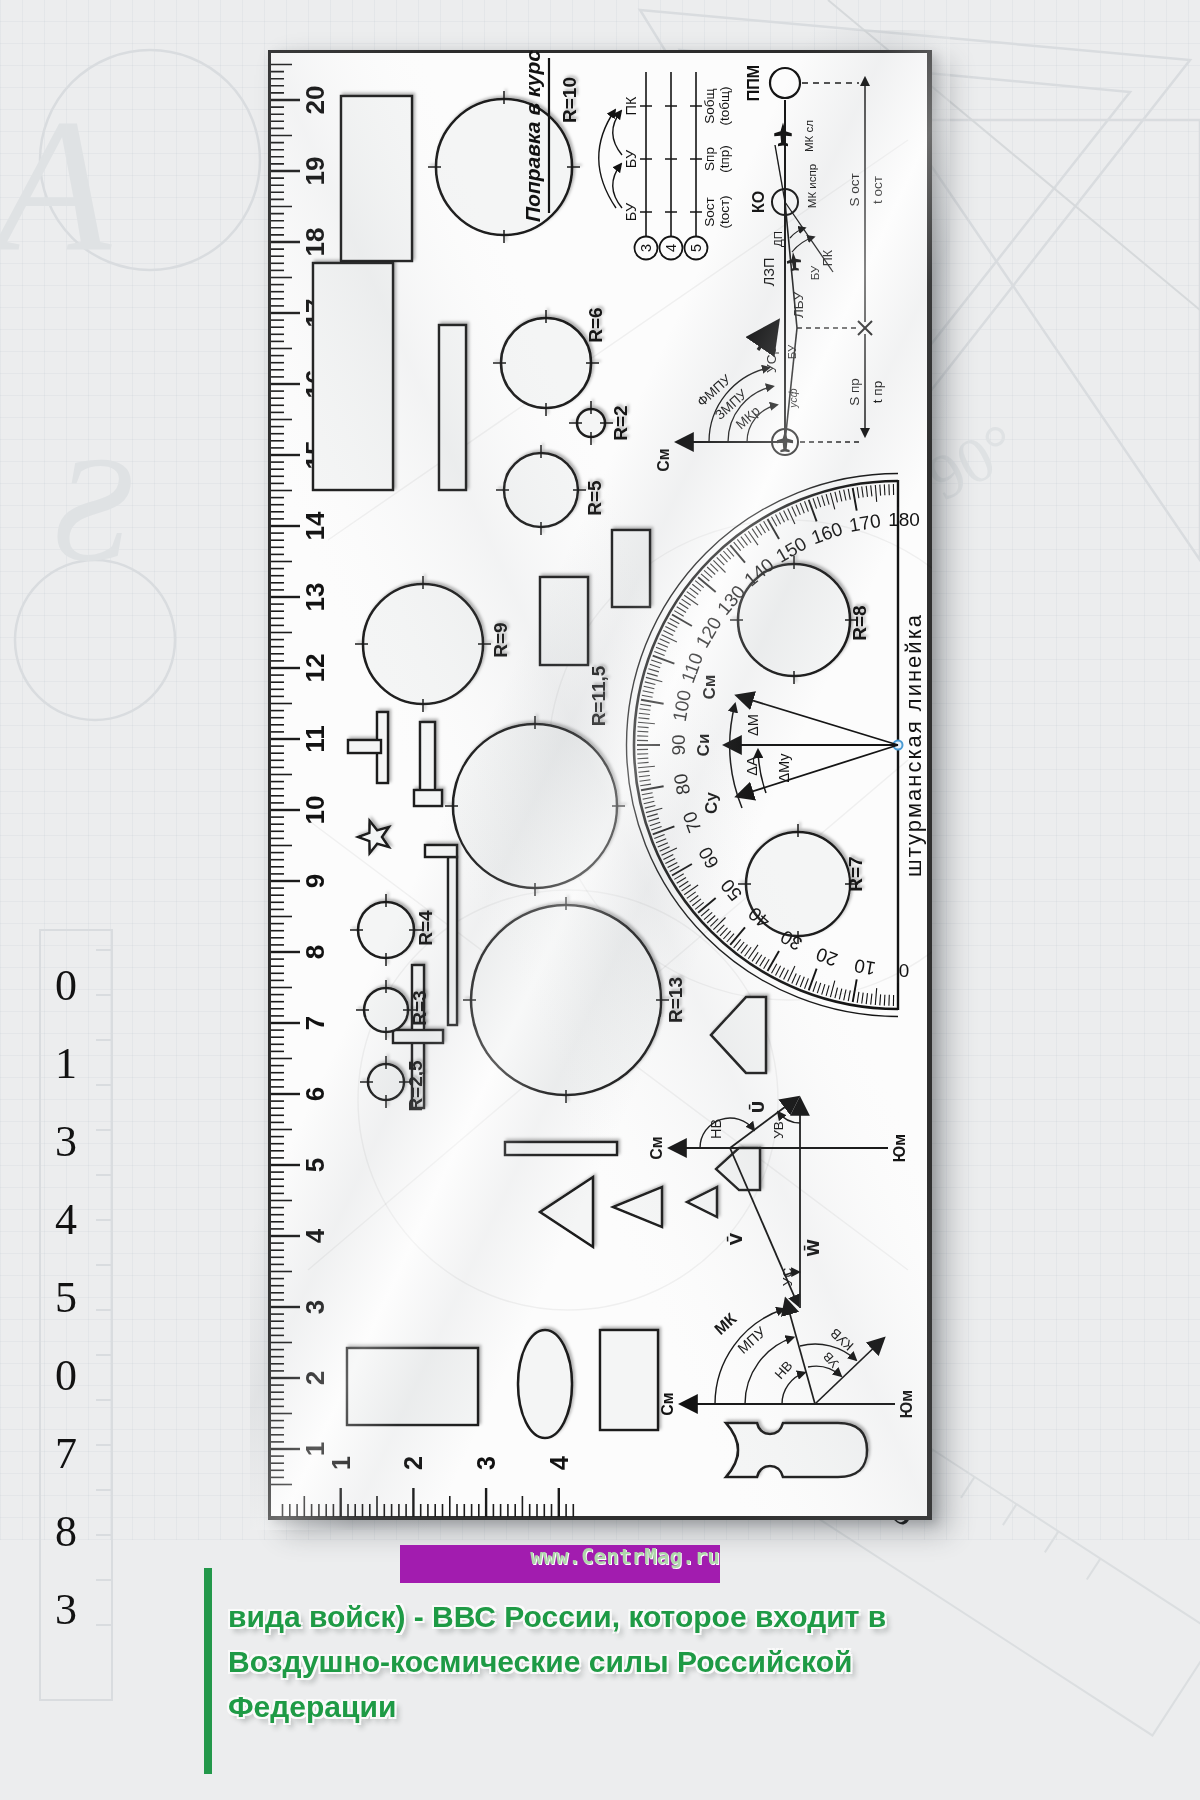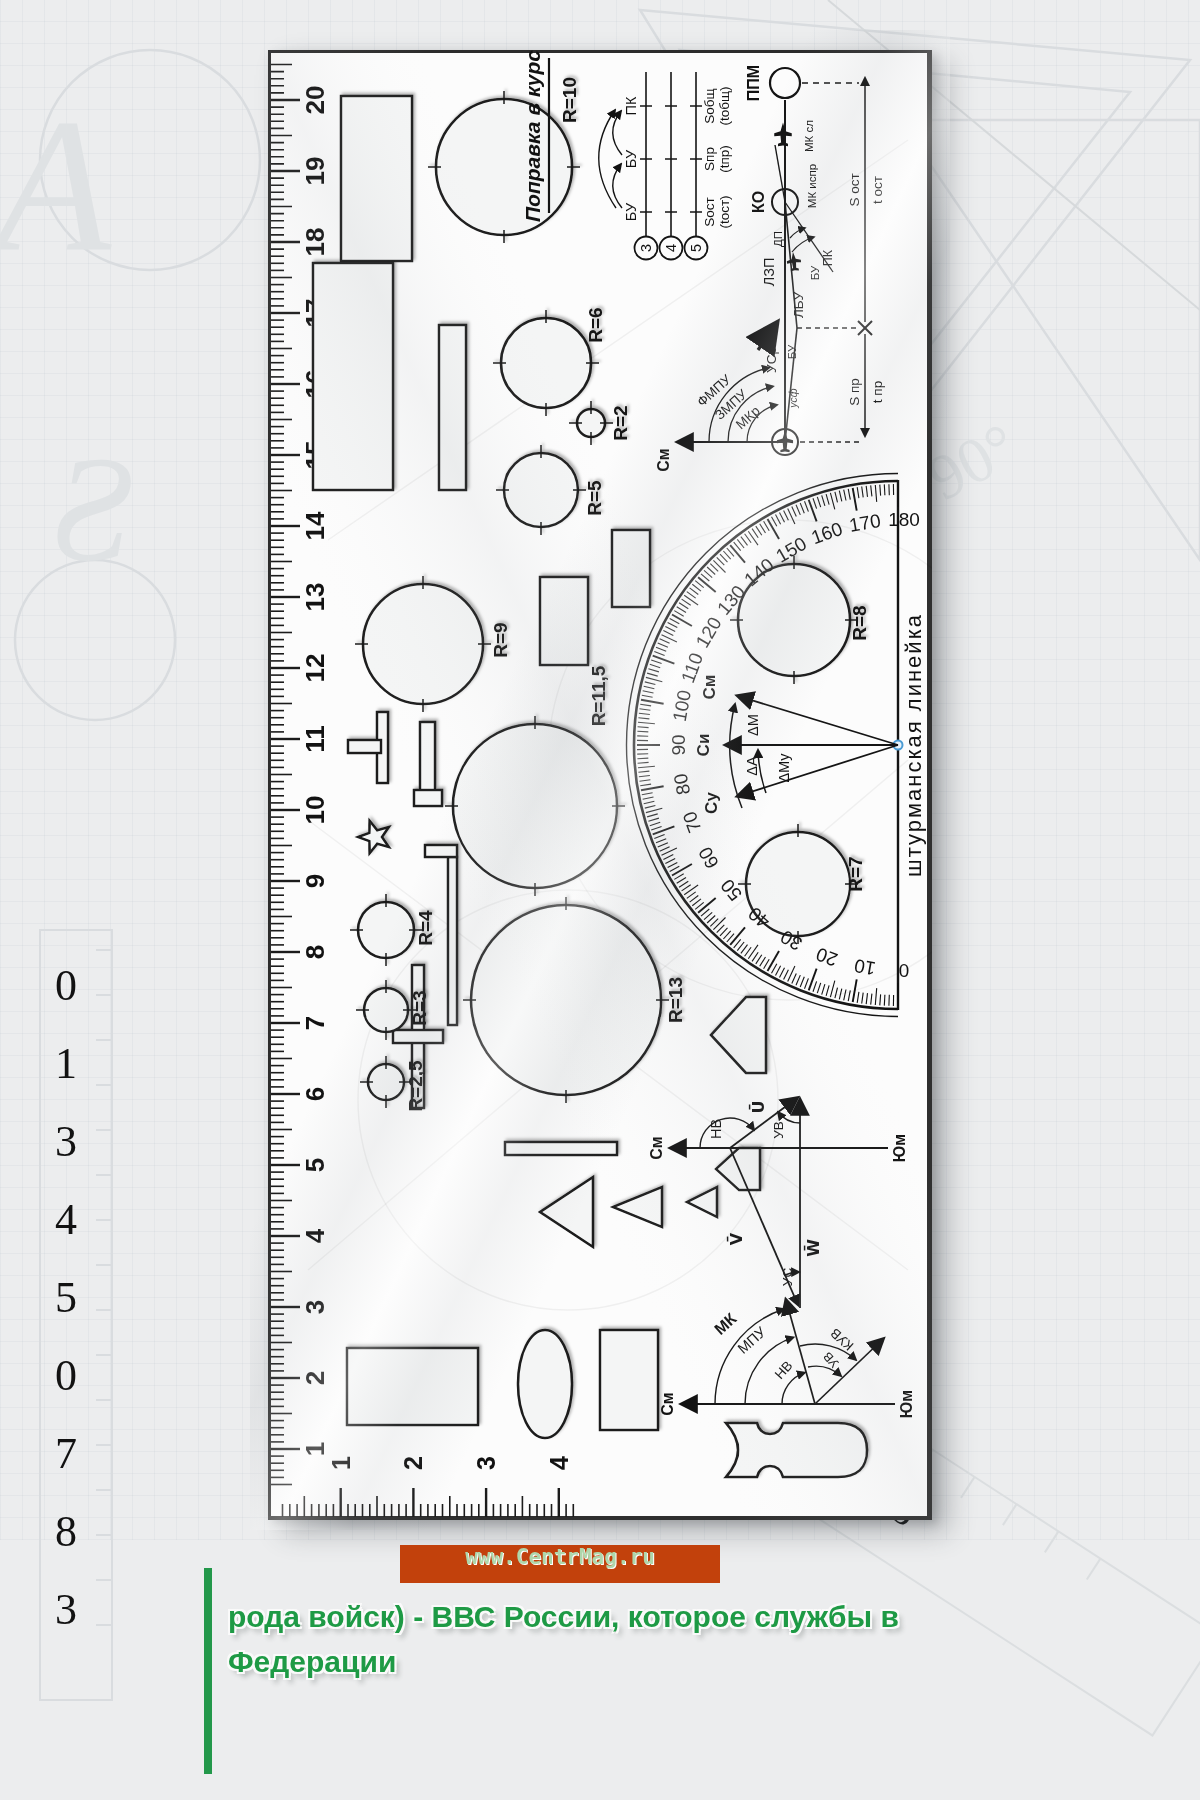--- a/index.html
+++ b/index.html
@@ -32,22 +32,22 @@
   .lab16{font:600 17px "Liberation Sans",sans-serif;text-anchor:middle;}
   .vect{font:600 16px "DejaVu Sans",sans-serif;text-anchor:middle;}
   .ttl{font:italic 700 21px "Liberation Sans",sans-serif;text-anchor:middle;}
   .brand{font:500 22px "Liberation Sans",sans-serif;text-anchor:middle;letter-spacing:2px;}
   .cutc,.cutr{fill:#f4f5f5;stroke:#1a1a1a;stroke-width:2.4;}
   .ln{stroke:#141414;fill:none;}
   .faint{stroke:rgba(0,0,0,.05);fill:none;stroke-width:1.5;}
   .wm{stroke:#d9dcdf;fill:none;stroke-width:2.5;}
   .wmt{fill:#dfe2e4;font-family:"Liberation Serif",serif;}
   
-  .url-strip{position:absolute;left:400px;top:1545px;width:320px;height:38px;background:#c2410c;
-     text-align:center;line-height:38px;font:600 21px "DejaVu Sans Mono",monospace;color:#afd6ab;
+  .url-strip{position:absolute;left:400px;top:1545px;width:320px;height:38px;background:#a21caf;
+     text-align:right;line-height:38px;font:600 21px "DejaVu Sans Mono",monospace;color:#afd6ab;
      text-shadow:1px 1px 0 #fff;}
   .cap-bar{position:absolute;left:204px;top:1568px;width:8px;height:206px;background:#23984a;}
   .caption{position:absolute;left:228px;top:1594px;width:930px;
      font:700 30px "Liberation Sans",sans-serif;line-height:45px;color:#1e9a45;
      text-shadow:-2px -2px 0 #fafafa,2px -2px 0 #fafafa,-2px 2px 0 #fafafa,2px 2px 0 #fafafa,
        4px 5px 5px rgba(50,60,55,.30);}
 </style>
 </head>
 <body>
 
@@ -862,15 +862,16 @@
     <rect x="0" y="0" width="1470" height="664" fill="url(#sheenG)"></rect>
   </svg>
  </div>
 </div>
 
 <div class="sheen"></div>
 
 <div class="url-strip">www.CentrMag.ru</div>
 <div class="cap-bar"></div>
 <div class="caption">
-  <div>рода войск) - ВВС России, которое службы в</div>
+  <div>вида войск) - ВВС России, которое входит в</div>
+  <div>Воздушно-космические силы Российской</div>
   <div>Федерации</div>
 </div>
 
 </body></html>

